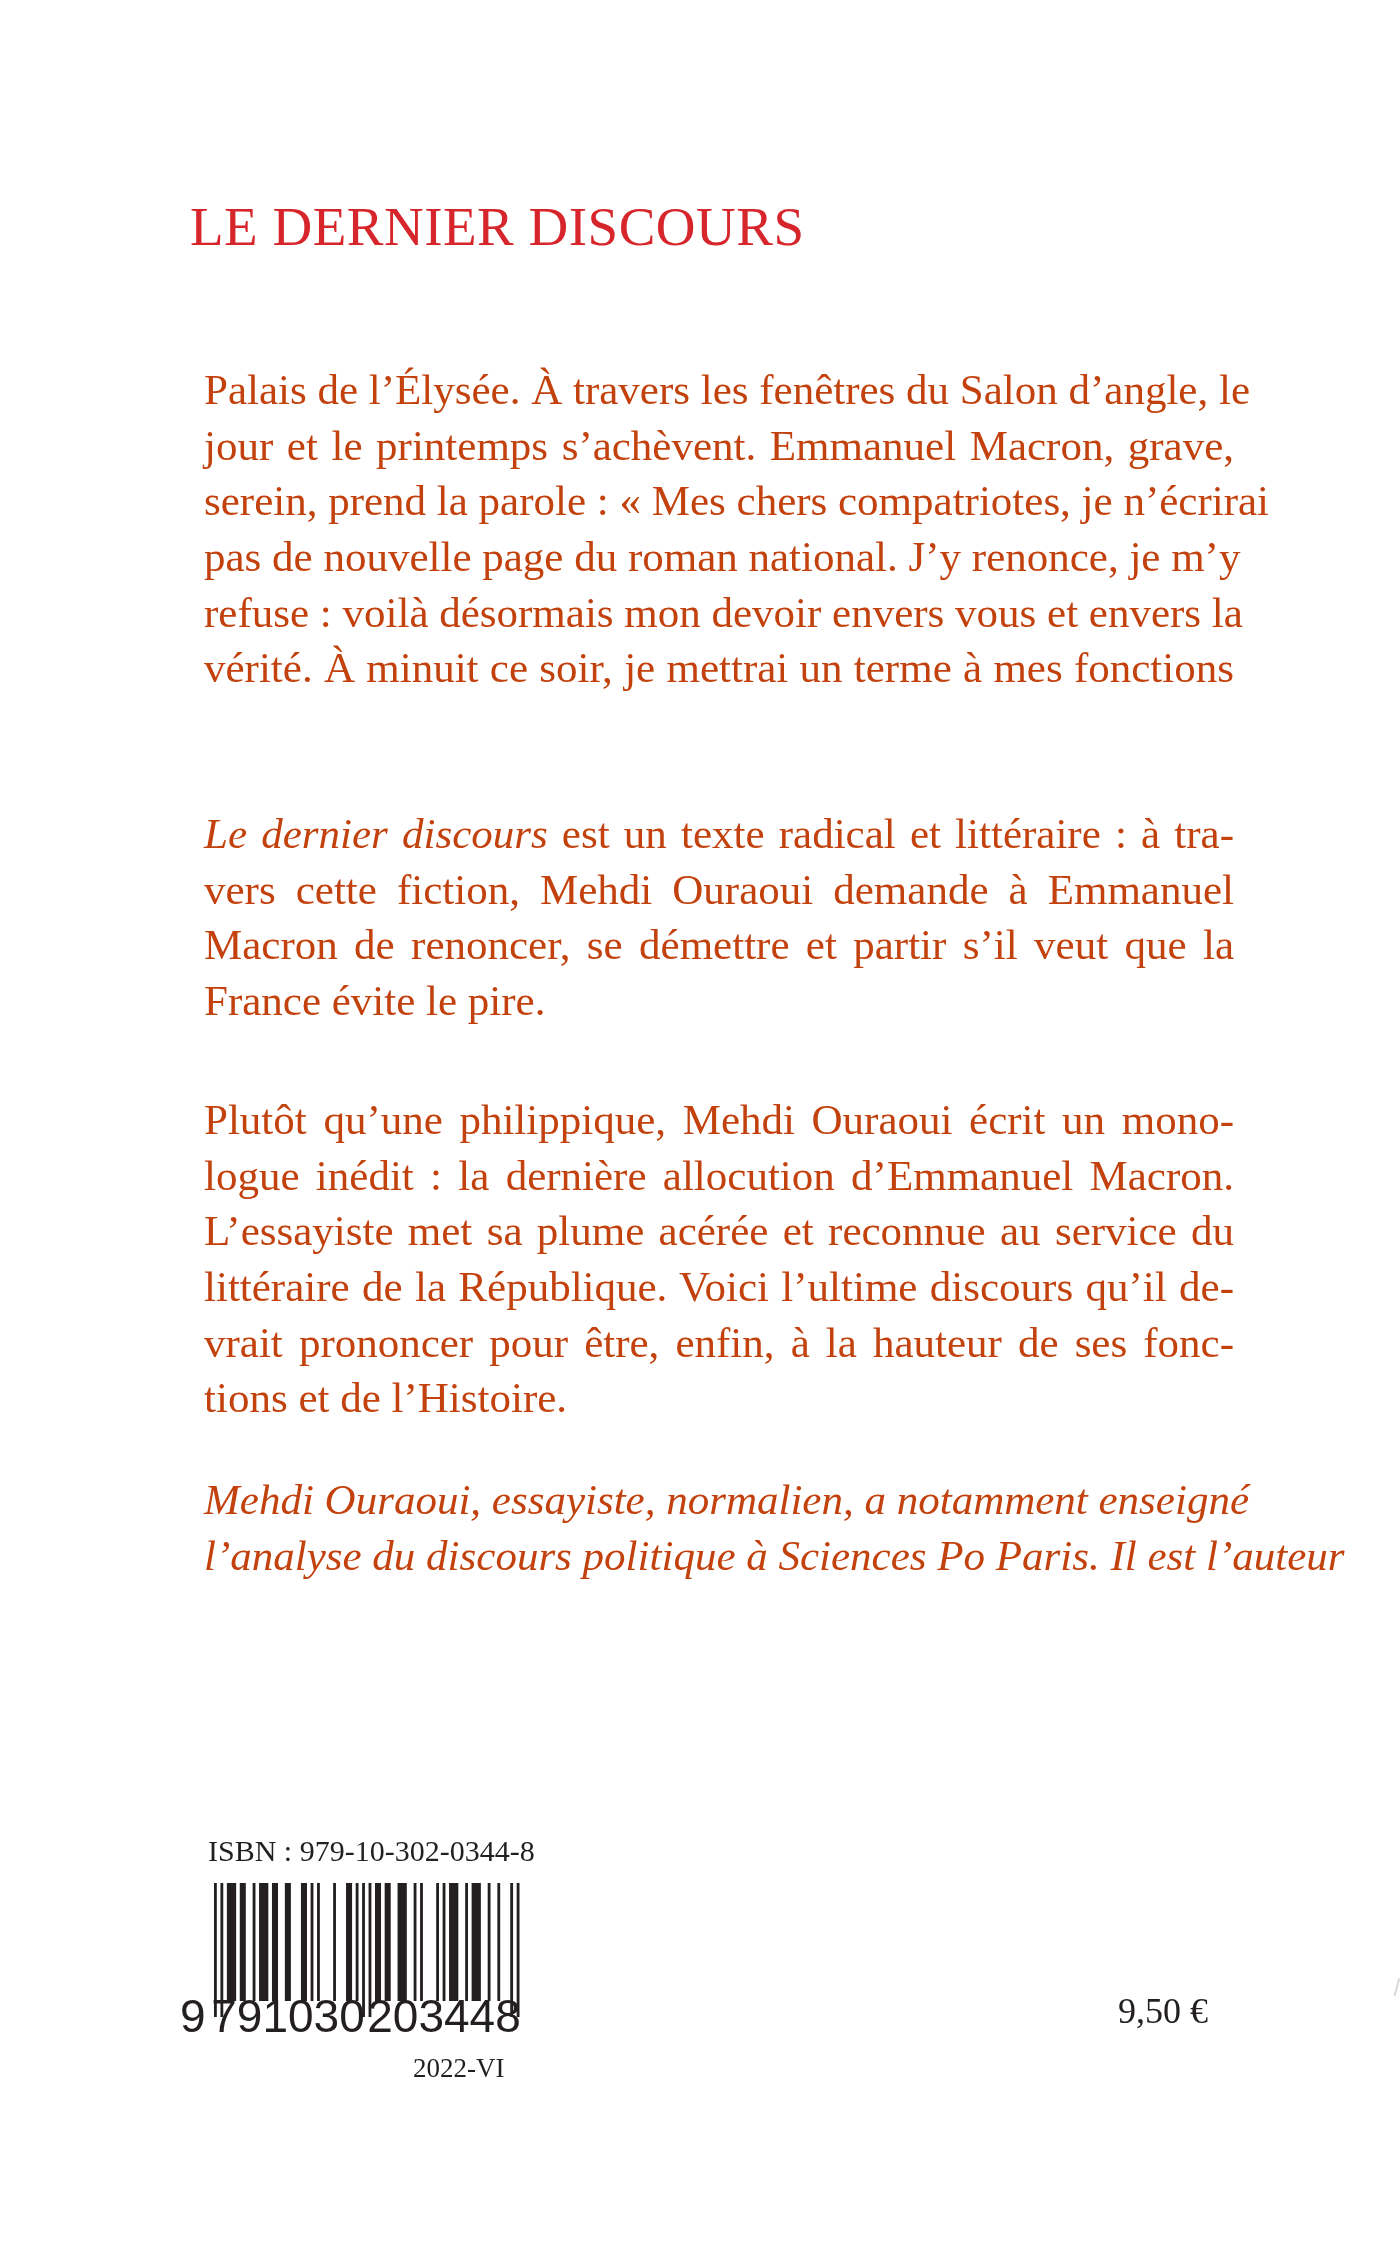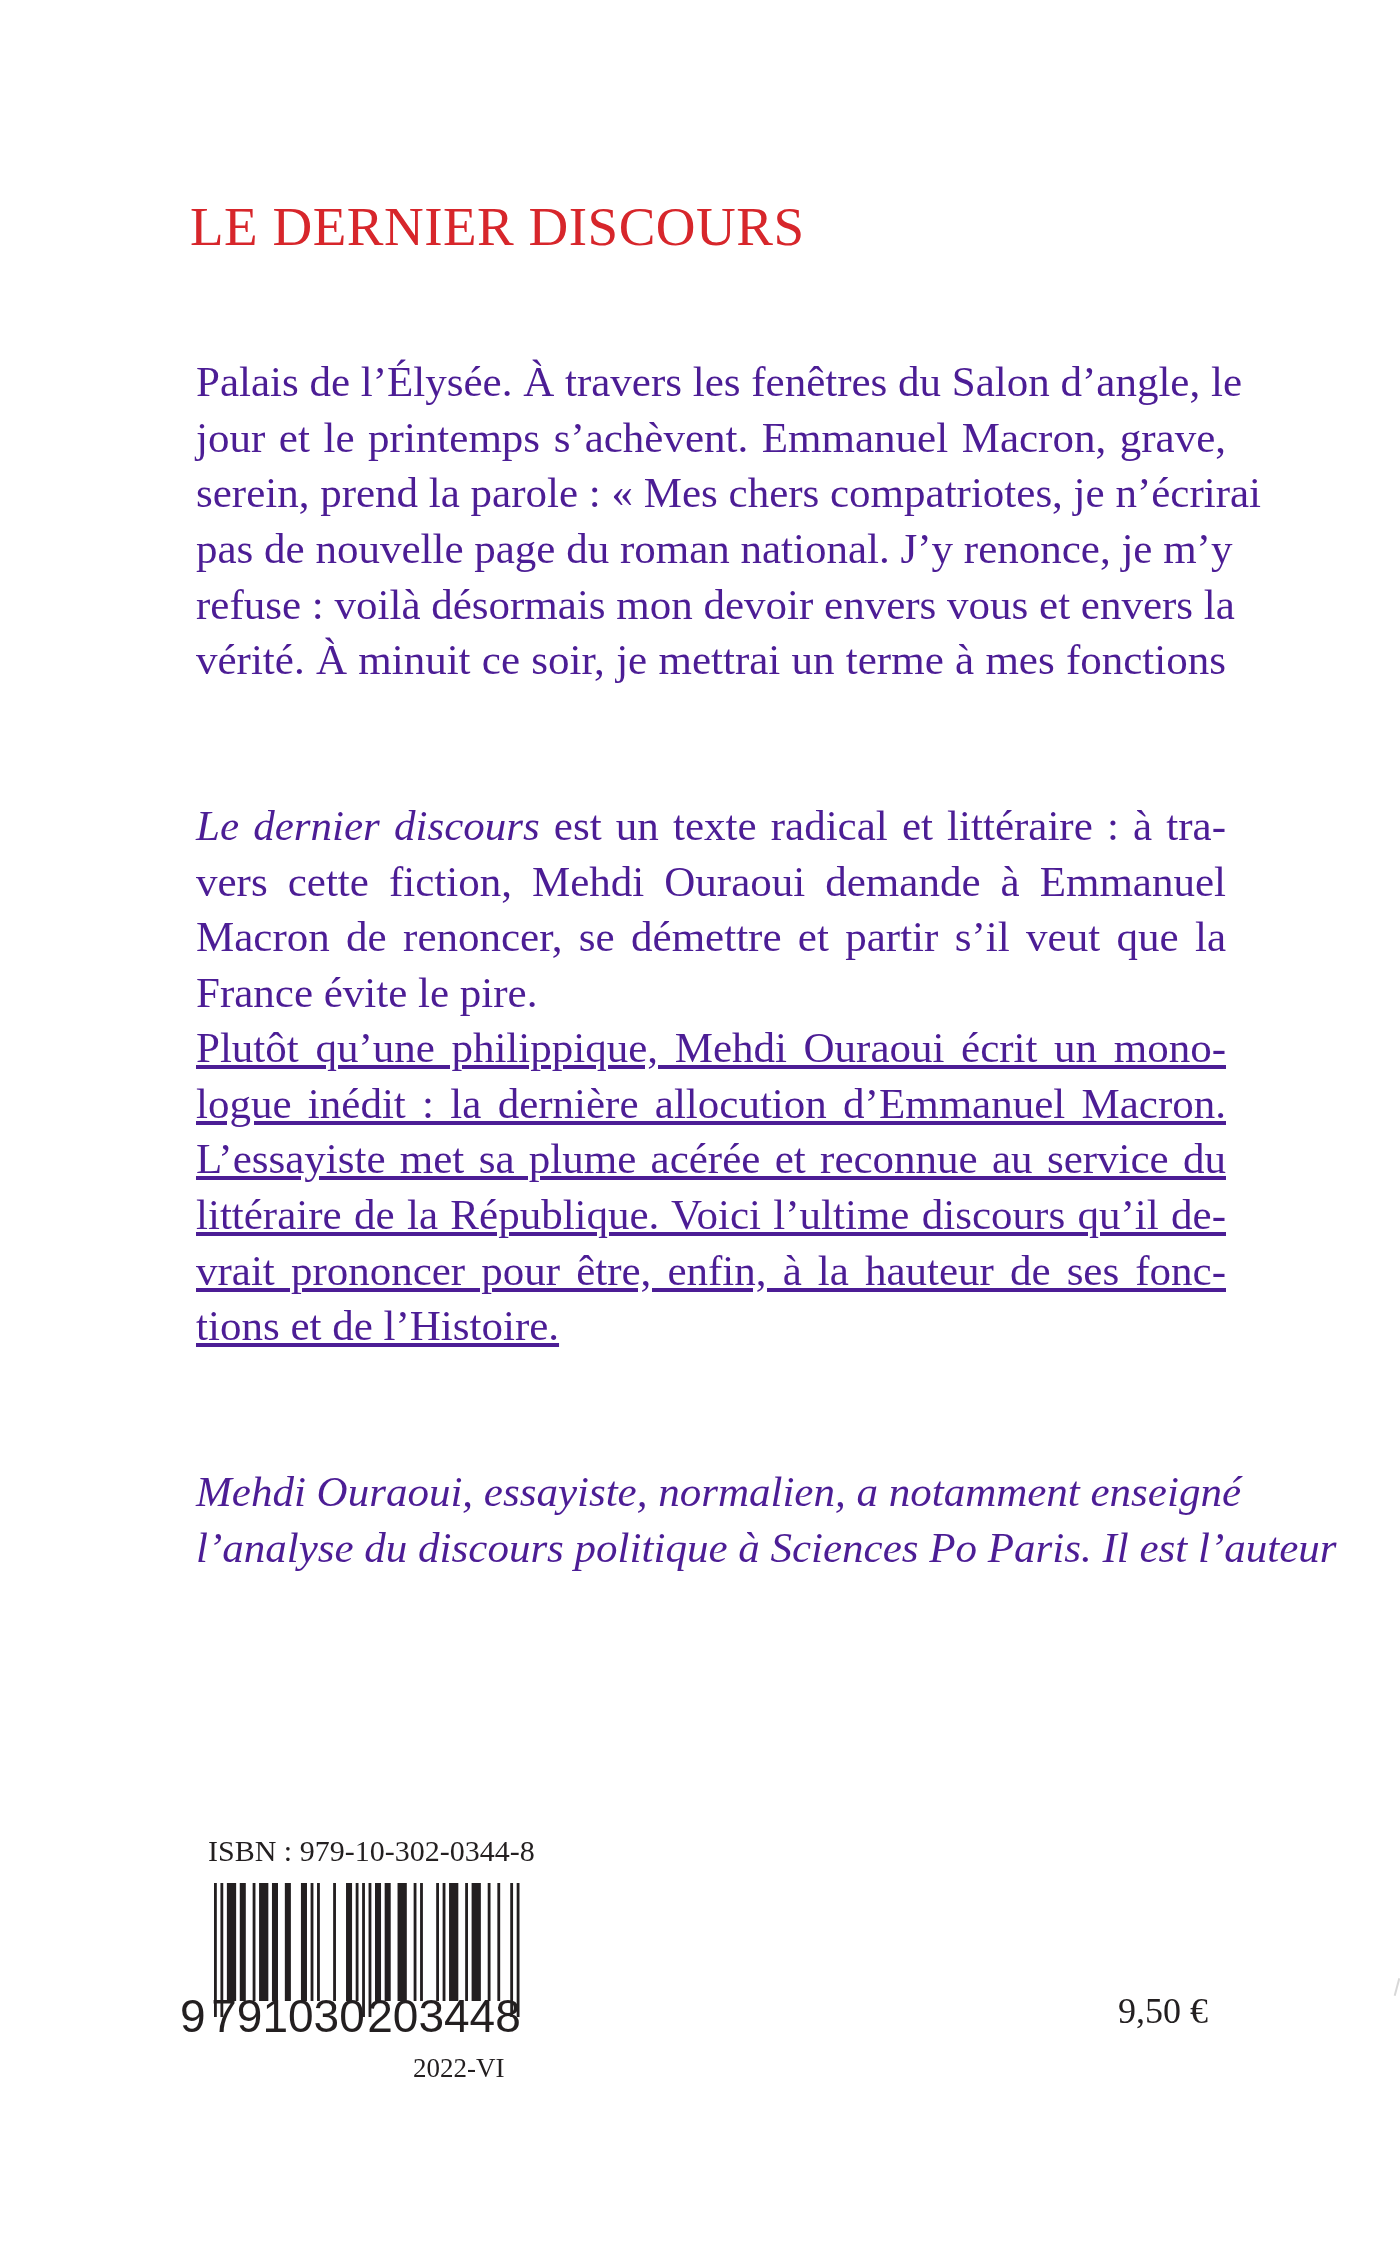--- a/index.html
+++ b/index.html
@@ -25,42 +25,42 @@
       font-size: 55px;
       line-height: 70px;
       letter-spacing: 0.5px;
       color: #d7262b;
       white-space: nowrap;
     }
     .text-block {
       position: absolute;
       left: 192px;
       width: 1030px;
-      margin: 4px;
+      margin: 12px;
       font-size: 43px;
       line-height: 55.7px;
       text-align: justify;
       text-align-last: left;
       hyphens: manual;
-      color: #4c1d95;
+      color: #c2410c;
       transform-origin: left top;
     }
     .text-block .line {
       display: block;
       text-align: justify;
       text-align-last: justify;
       white-space: nowrap;
       height: 55.7px;
     }
     .text-block .line.last {
       text-align-last: left;
     }
     .p1 { top: 350px; }
     .p2 { top: 794px; }
-    .p3 { top: 1016px; text-decoration: underline; }
+    .p3 { top: 1080px; }
     .p4 { top: 1460px; }
     .italic { font-style: italic; }
     .isbn-label {
       position: absolute;
       left: 208px;
       top: 1833px;
       font-size: 30px;
       line-height: 36px;
       white-space: nowrap;
       color: #231f20;

